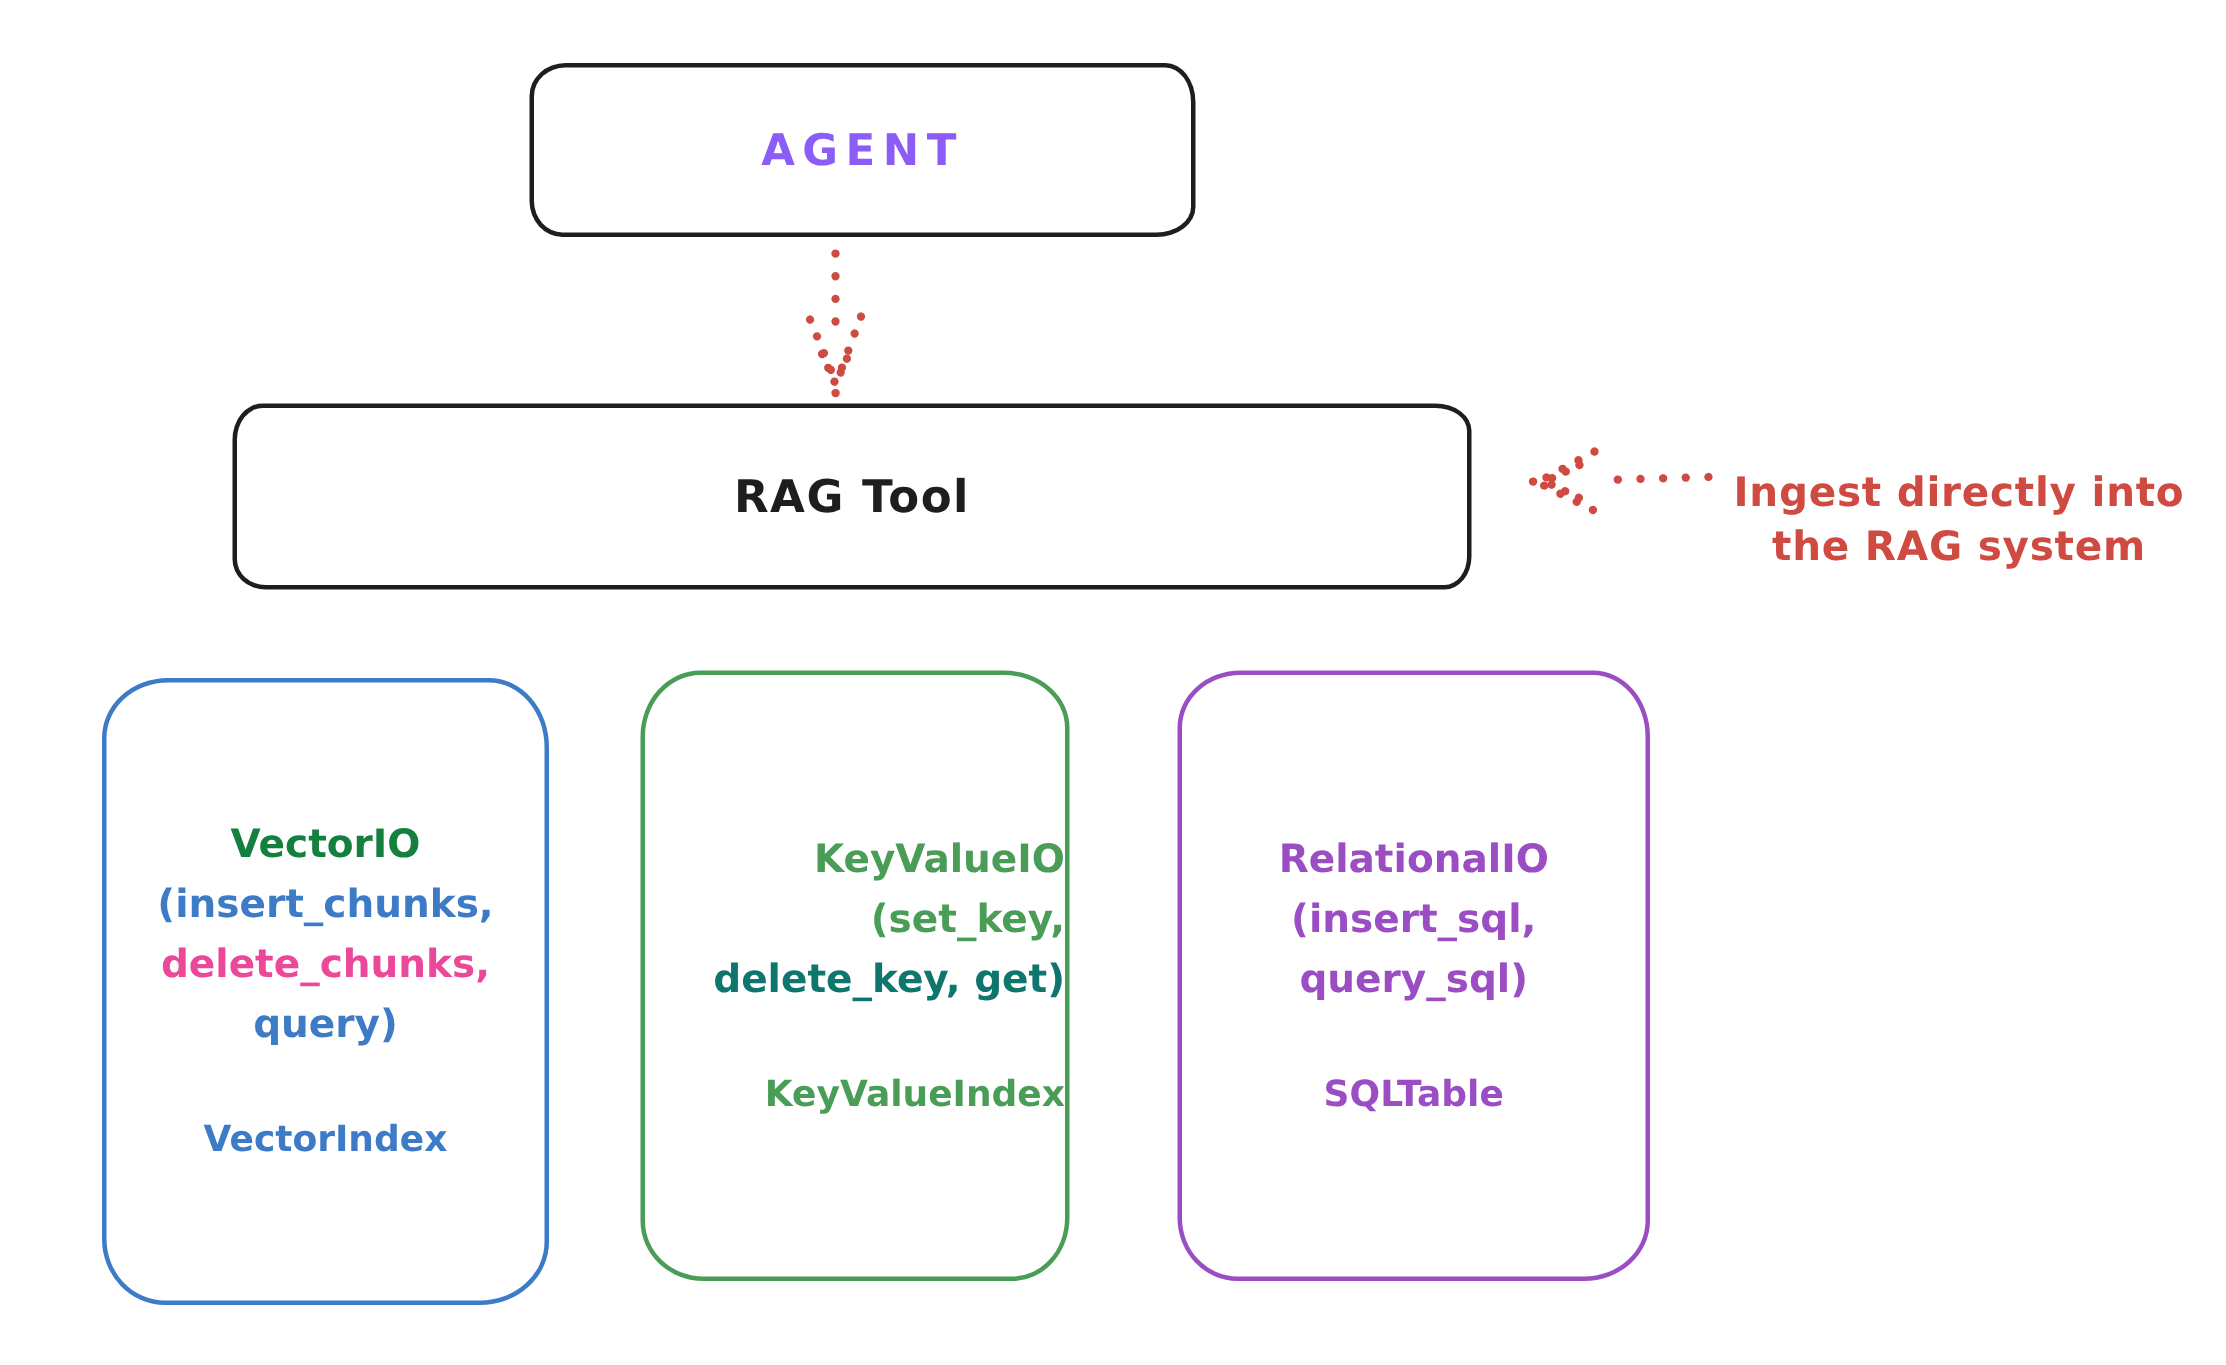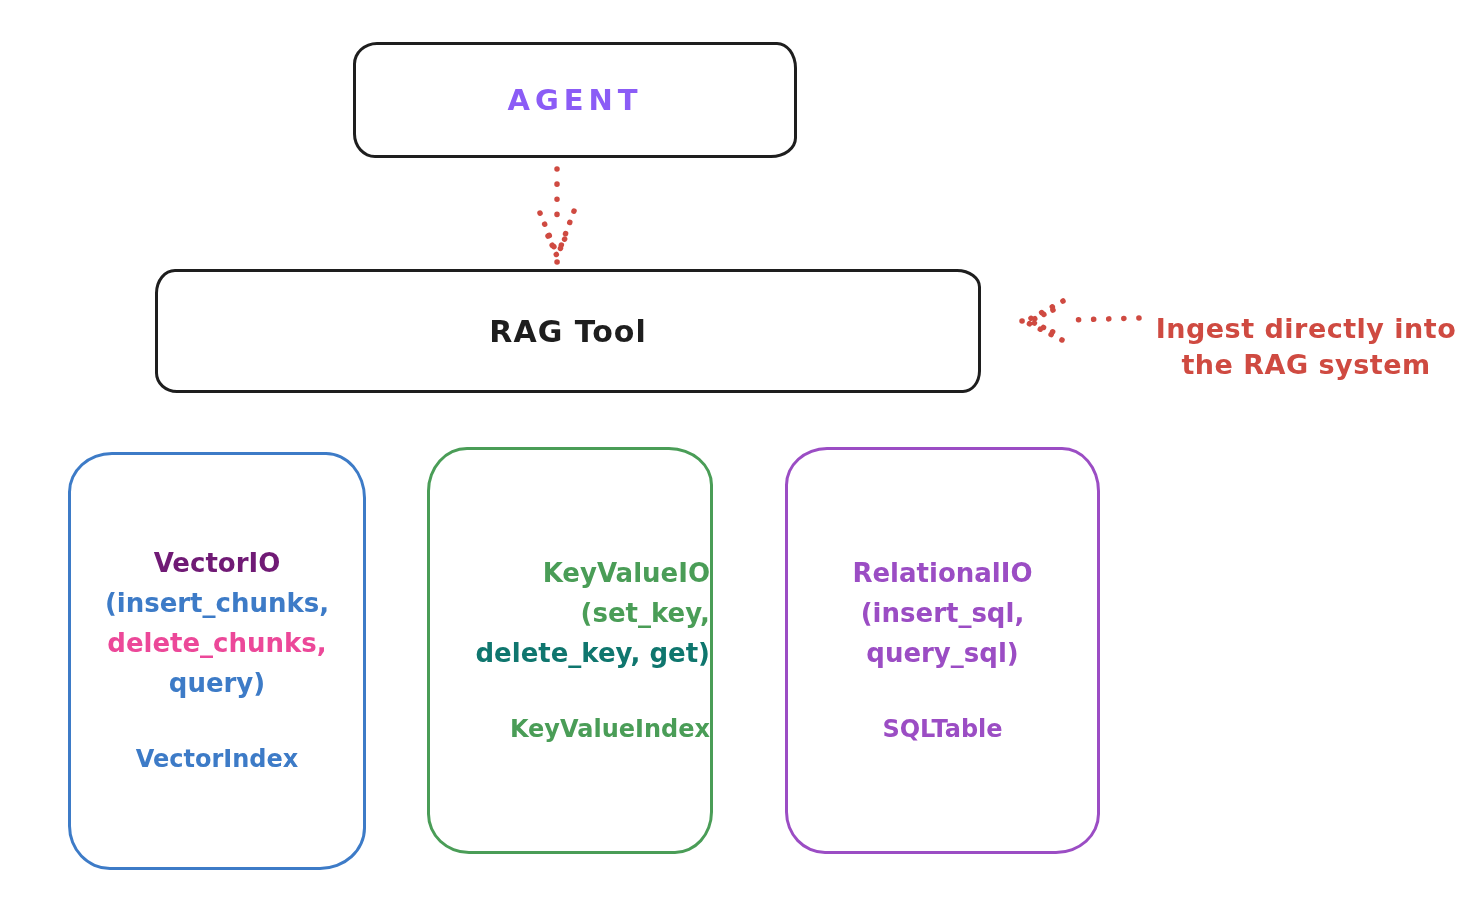--- a/index.html
+++ b/index.html
@@ -118,21 +118,21 @@
 
   <div class="node agent-box" style="border-color: rgb(30, 30, 30);">
     <span class="node-label" style="color: #8b5cf6; text-align: right;">AGENT</span>
   </div>
 
   <div class="node rag-box" style="border-color: rgb(30, 30, 30);">
     <span class="node-label" style="color: rgb(30, 30, 30);">RAG Tool</span>
   </div>
 
   <div class="store-box store-vector" style="border-color: rgb(61, 123, 199);">
-    <div class="line" style="color: #701a75; text-align: right;">VectorIO</div>
+    <div class="line" style="color: #15803d; text-align: right;">VectorIO</div>
     <div class="line" style="color: rgb(61, 123, 199);">(insert_chunks,</div>
     <div class="line" style="color: #ec4899;">delete_chunks,</div>
     <div class="line" style="color: rgb(61, 123, 199);">query)</div>
     <div class="index-label" style="color: rgb(61, 123, 199);">VectorIndex</div>
   </div>
 
   <div class="store-box store-keyvalue" style="border-color: rgb(74, 157, 87); align-items: flex-end;">
     <div class="line" style="color: rgb(74, 157, 87);">KeyValueIO</div>
     <div class="line" style="color: rgb(74, 157, 87);">(set_key,</div>
     <div class="line" style="color: #0f766e;">delete_key, get)</div>

